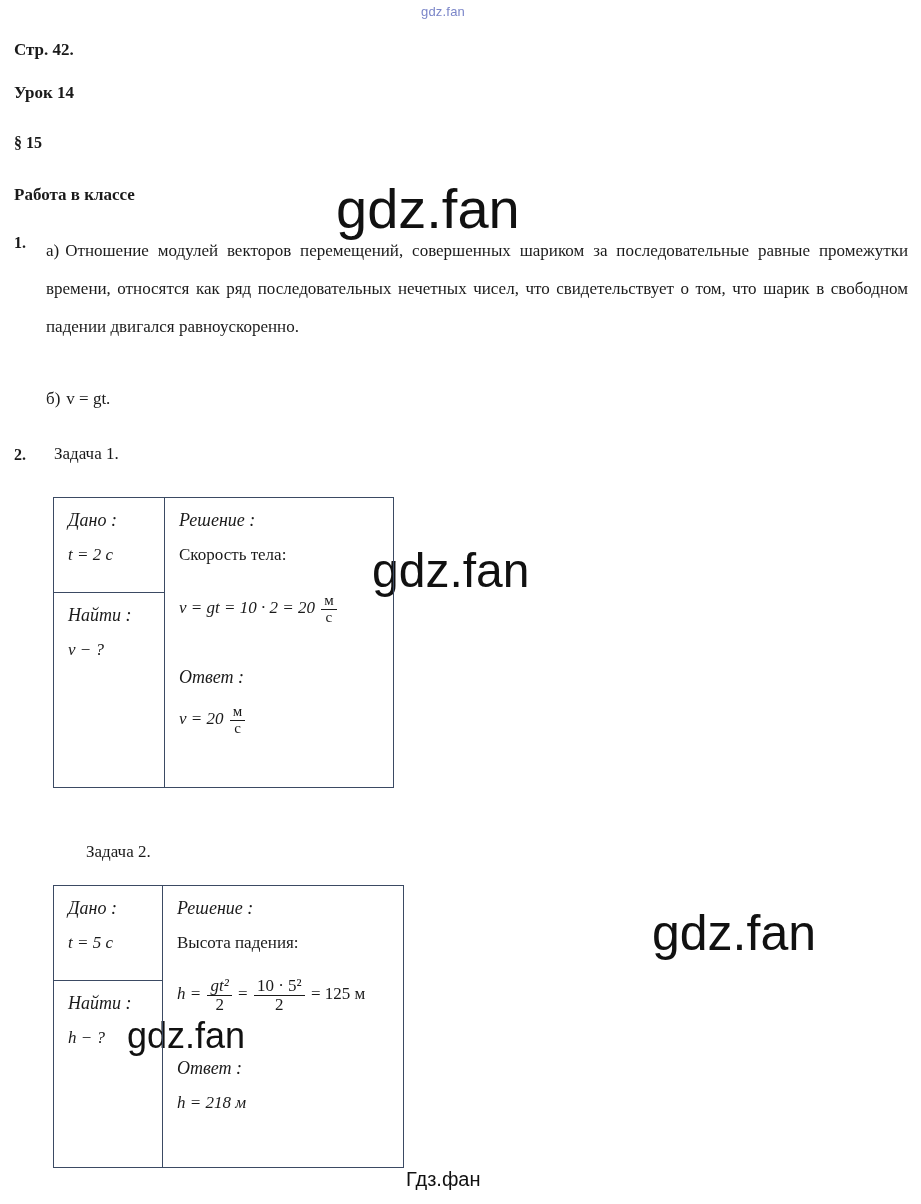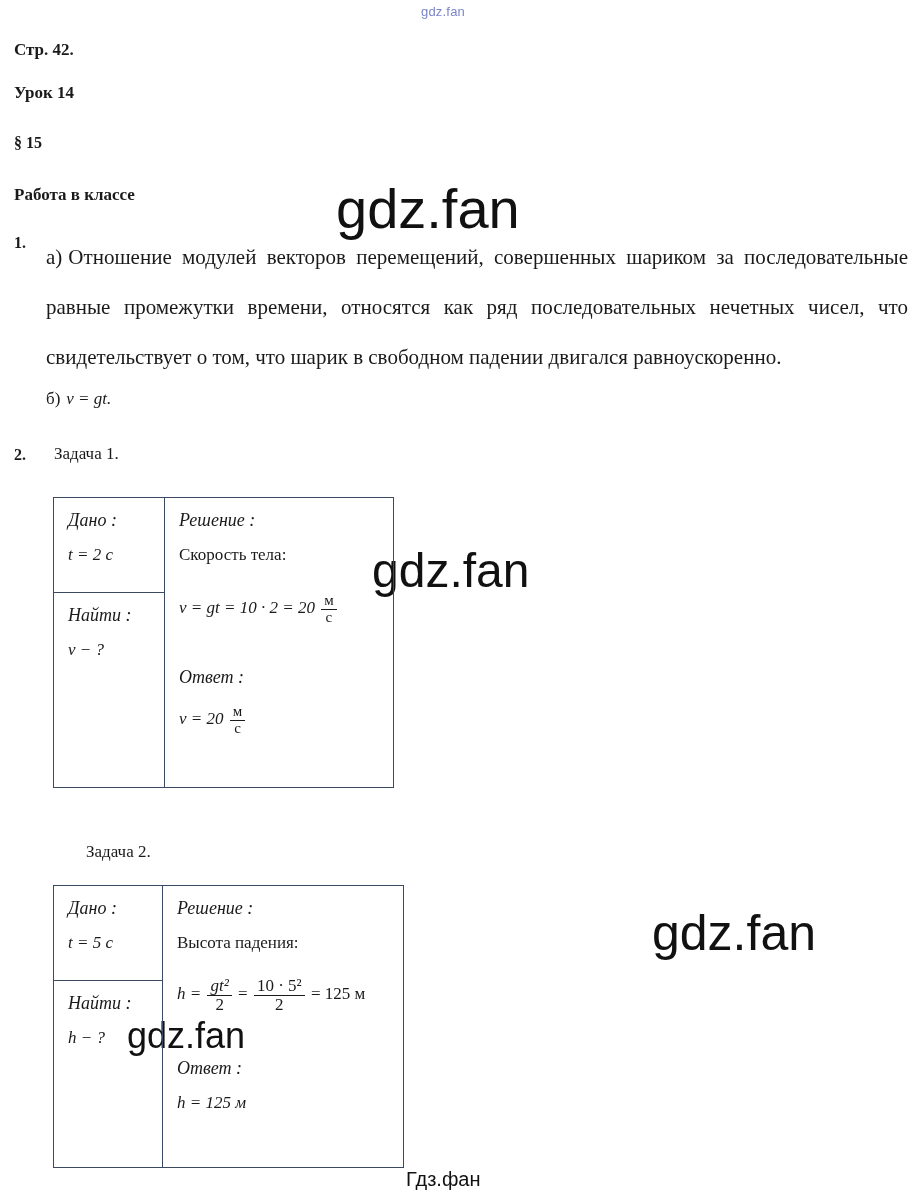--- a/index.html
+++ b/index.html
@@ -73,31 +73,31 @@
   .item {
     position: absolute;
   }
   .item-num {
     position: absolute;
     font-weight: bold;
     font-size: 16px;
   }
   .p-just {
     text-align: justify;
-    font-size: 21px;
-    line-height: 50px;
+    font-size: 17px;
+    line-height: 38px;
   }
   #item1 { left: 46px; top: 232px; width: 862px; }
   #item1 .lead { text-indent: 0; }
   .sub-b {
     position: absolute;
     left: 46px; top: 389px;
     font-size: 17px;
   }
-  .ital { font-style: italic; }
+  .ital { }
 
   #item2 { left: 46px; top: 444px; }
   #item2 .lbl { font-size: 17px; margin-left: 30px; }
 
   
   .tbl {
     position: absolute;
     border: 1.6px solid #3b4a63;
     border-collapse: collapse;
     background: transparent;
@@ -244,21 +244,21 @@
             <span class="den">2</span>
           </span>
           <span>=</span>
           <span class="frac">
             <span class="num">10 · 5²</span>
             <span class="den">2</span>
           </span>
           <span>= 125 м</span>
         </span>
         <span class="cell-title" style="margin-top:44px">Ответ :</span>
-        <span class="cell-line mono-ital" style="margin-top:14px">h = 125 м</span>
+        <span class="cell-line mono-ital" style="margin-top:14px">h = 218 м</span>
       </td>
     </tr>
     <tr>
       <td class="col-left r2l">
         <span class="cell-title">Найти :</span>
         <span class="cell-line mono-ital">h − ?</span>
       </td>
     </tr>
   </tbody>
     </table>

